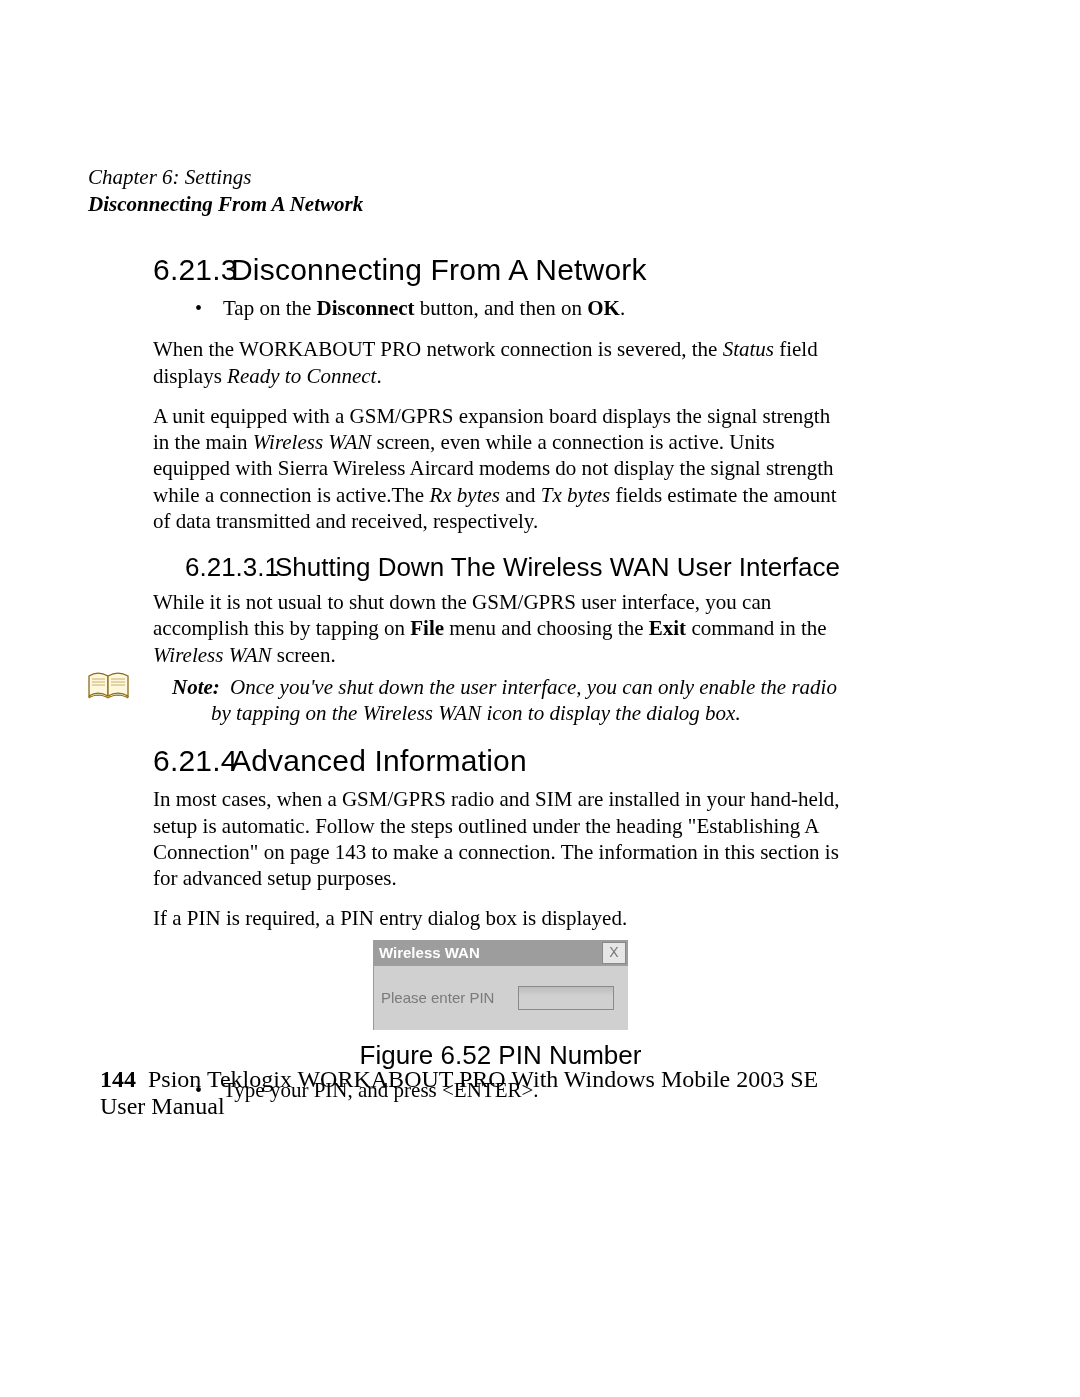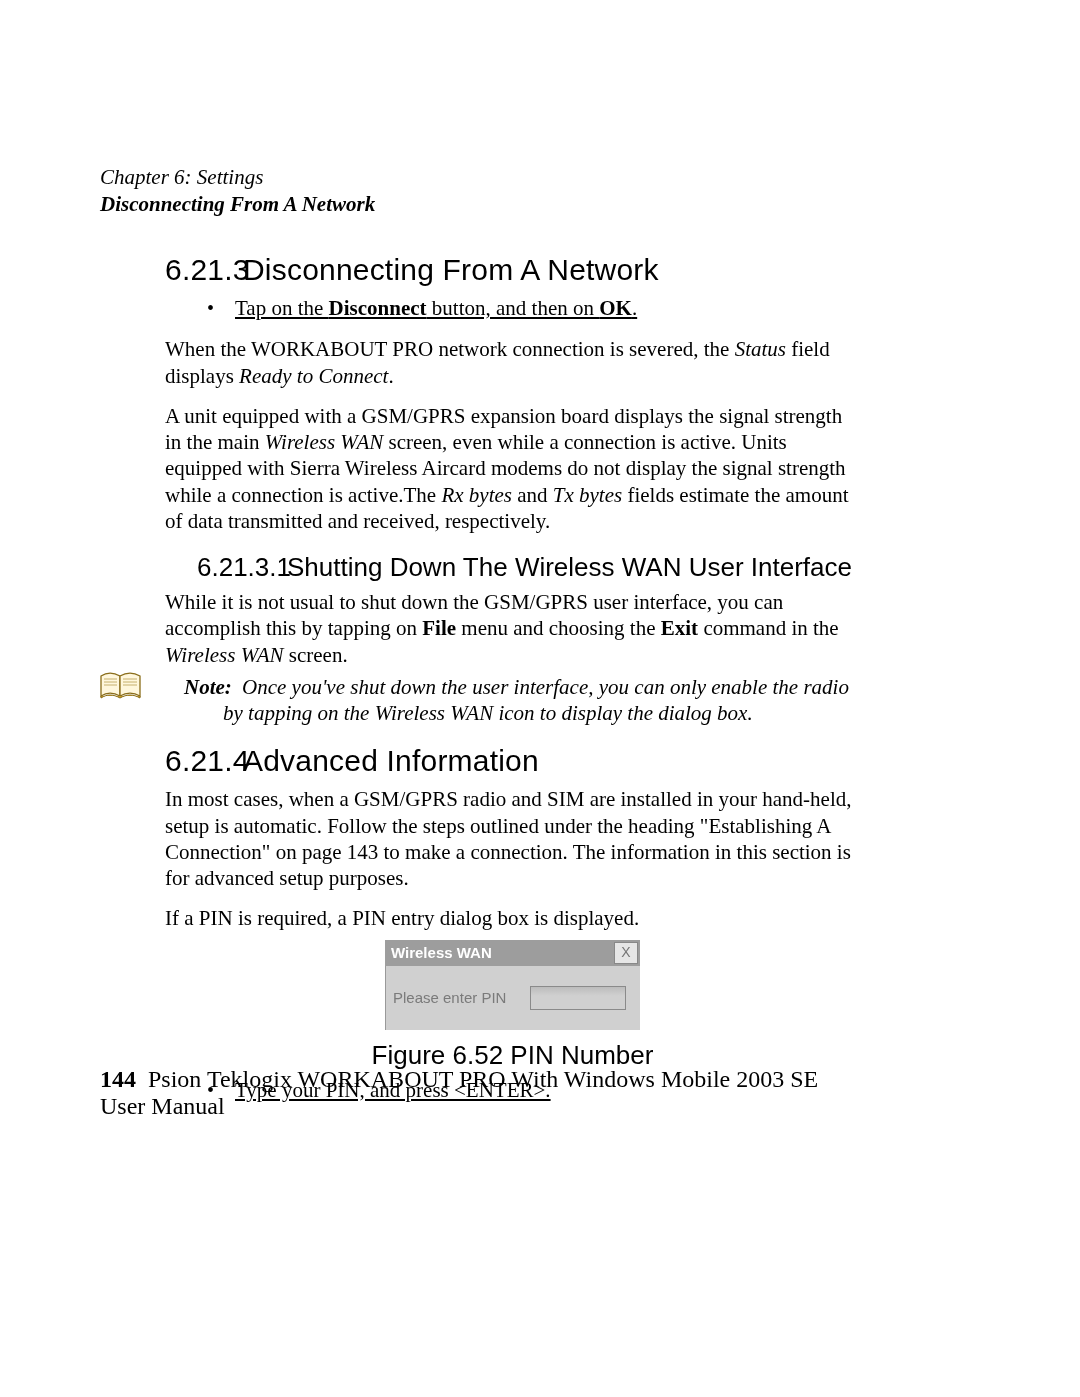--- a/index.html
+++ b/index.html
@@ -6,21 +6,21 @@
     margin: 0;
     background: #fff;
     font-family: Georgia, "Times New Roman", serif;
     color: #000;
     width: 1080px;
     height: 1397px;
     position: relative;
   }
   .page {
     position: absolute;
-    left: 100px;
+    left: 88px;
     top: 165px;
     width: 760px;
   }
   .chapter-line {
     font-style: italic;
     font-size: 21px;
     margin: 0;
   }
   .subtitle-line {
     font-style: italic;
@@ -58,21 +58,20 @@
   }
   .para {
     font-size: 21px;
     line-height: 1.25;
     margin: 0 0 14px 0;
   }
   ul.bullets {
     margin: 0 0 14px 0;
     padding: 0;
     list-style: none;
-    text-decoration: underline;
   }
   ul.bullets li {
     font-size: 21px;
     line-height: 1.3;
     margin: 0 0 2px 0;
     padding-left: 70px;
     position: relative;
   }
   ul.bullets li::before {
     content: "•";

